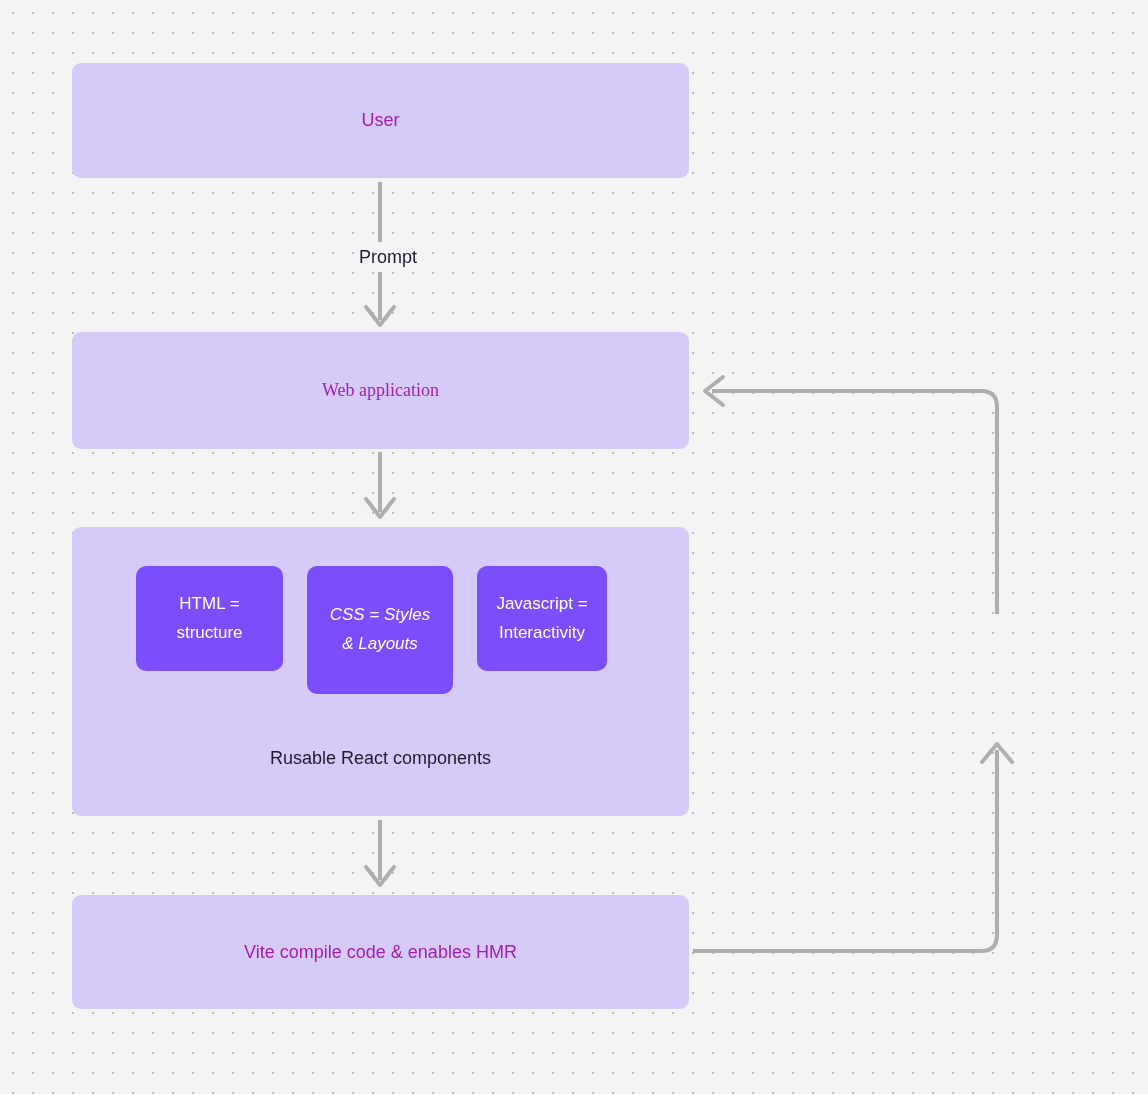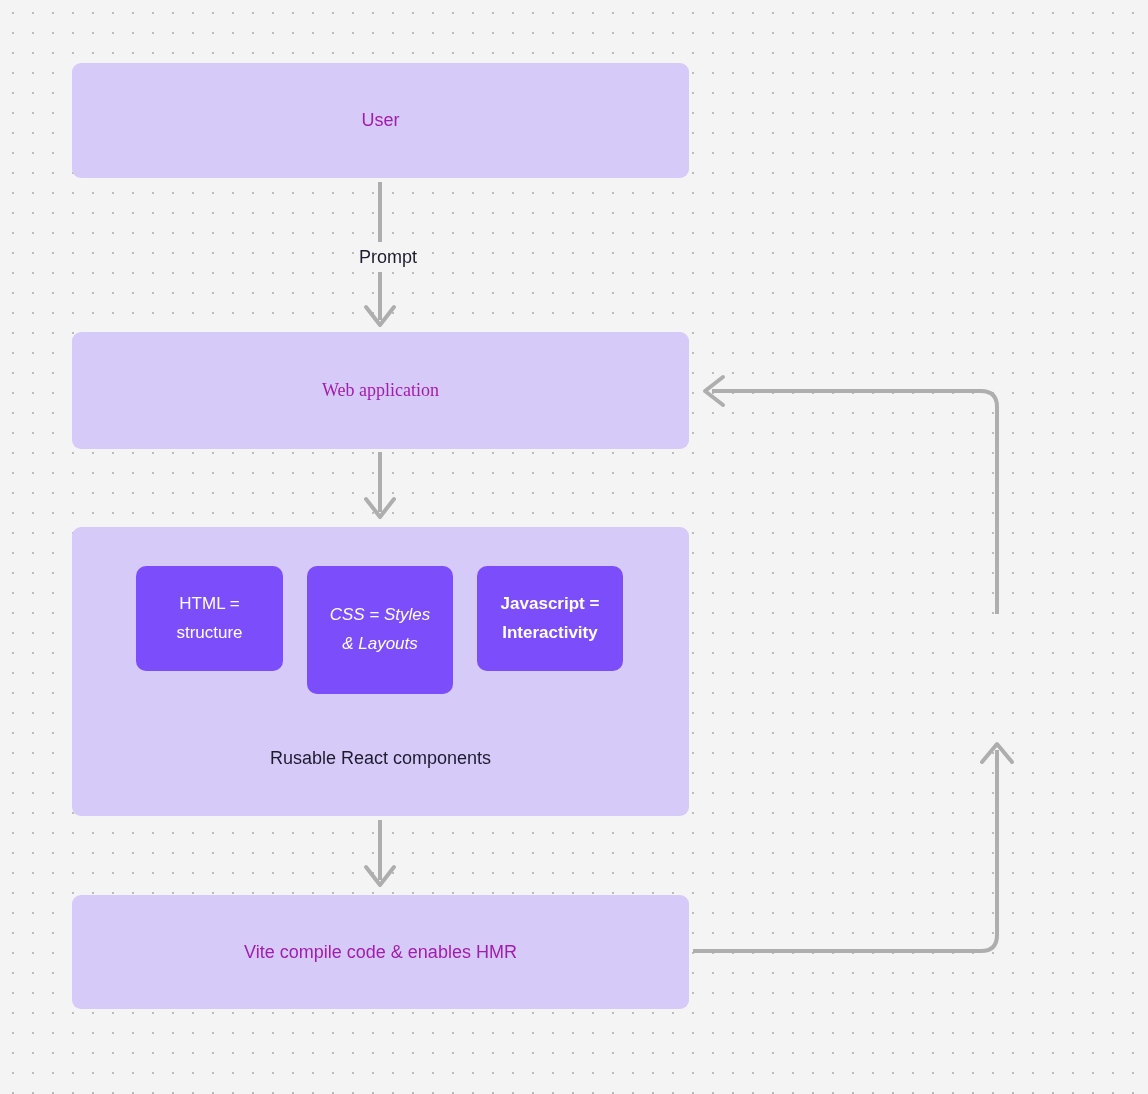--- a/index.html
+++ b/index.html
@@ -52,21 +52,21 @@
   
   #node-user            { left: 72px;  top: 63px;  width: 617px; height: 115px; }
   #node-webapp          { left: 72px;  top: 332px; width: 617px; height: 117px; font-family: Liberation Serif, serif; }
   #node-components      { left: 72px;  top: 527px; width: 617px; height: 289px;
                           display: block; }
   #node-vite            { left: 72px;  top: 895px; width: 617px; height: 114px; }
   #node-render          { left: 903px; top: 618px; width: 189px; height: 106px; }
 
   #inner-html { left: 136px; top: 566px; width: 147px; height: 105px; }
   #inner-css  { left: 307px; top: 566px; width: 146px; height: 128px; font-style: italic; }
-  #inner-js   { left: 477px; top: 566px; width: 146px; height: 105px; font-weight: bold; }
+  #inner-js   { left: 477px; top: 566px; width: 130px; height: 105px; }
 
   .components-caption {
     position: absolute;
     left: 72px;
     top: 716px;
     width: 617px;
     text-align: center;
     font-size: 18px;
     color: #1f1b2e;
     margin-top: 32px;

